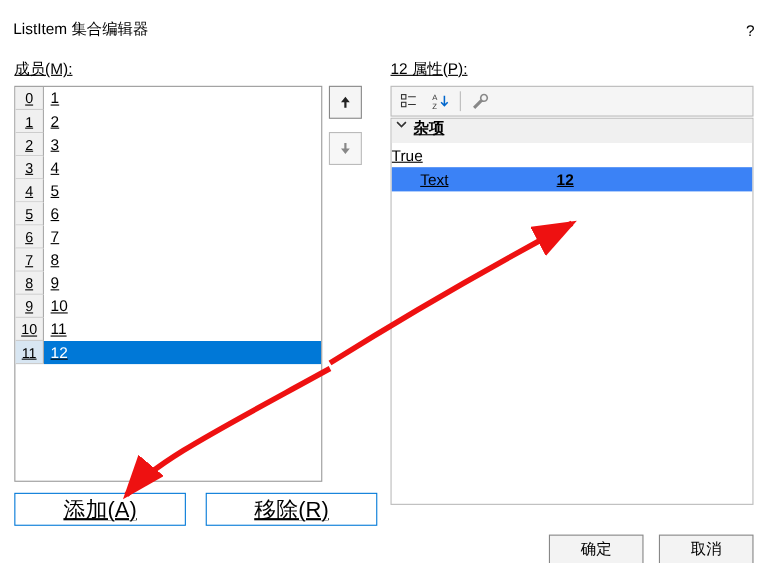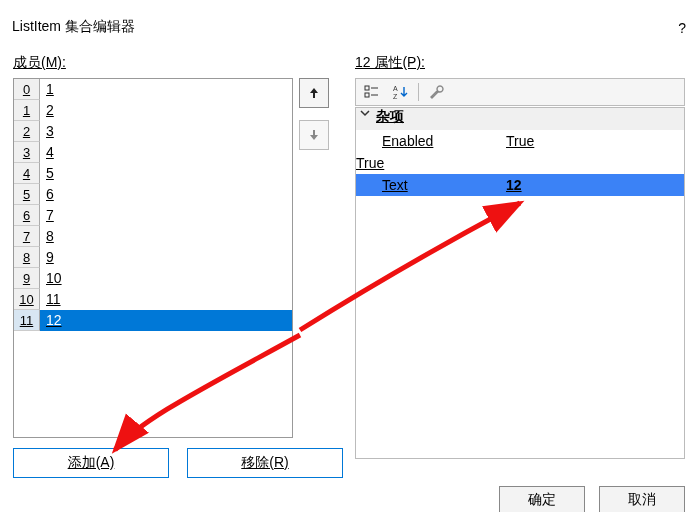--- a/index.html
+++ b/index.html
@@ -81,21 +81,21 @@
   .member-buttons {
     display: flex;
     gap: 18px;
     margin-top: 10px;
   }
   .member-buttons button {
     flex: 1;
     height: 30px;
     border: 1.5px solid #0078d7;
     background: #fff;
-    font-size: 14px;
+    font-size: 20px;
     font-family: inherit;
   }
   .prop-toolbar {
     height: 28px;
     border: 1px solid #bbb;
     background: #f5f5f5;
     display: flex;
     align-items: center;
     gap: 8px;
     padding: 0 6px;
@@ -267,24 +267,20 @@
     </div>
     <div class="prop-grid">
       <div class="cat-row">
         <svg width="10" height="10" viewBox="0 0 10 10">
             <path d="M1 3 L5 7 L9 3" fill="none" stroke="#333" stroke-width="1.5"></path>
           </svg>
         <span>杂项</span>
       </div>
       <div id="prop-rows">
           <div class="prop-row">
-            <div class="name">Enabled</div>
-            <div class="value">True</div>
-          </div>
-          <div class="prop-row">
             <div class="value">True</div>
           </div>
           <div class="prop-row sel">
             <div class="name">Text</div>
             <div class="value bold">12</div>
           </div>
         </div>
     </div>
   </div>
 

